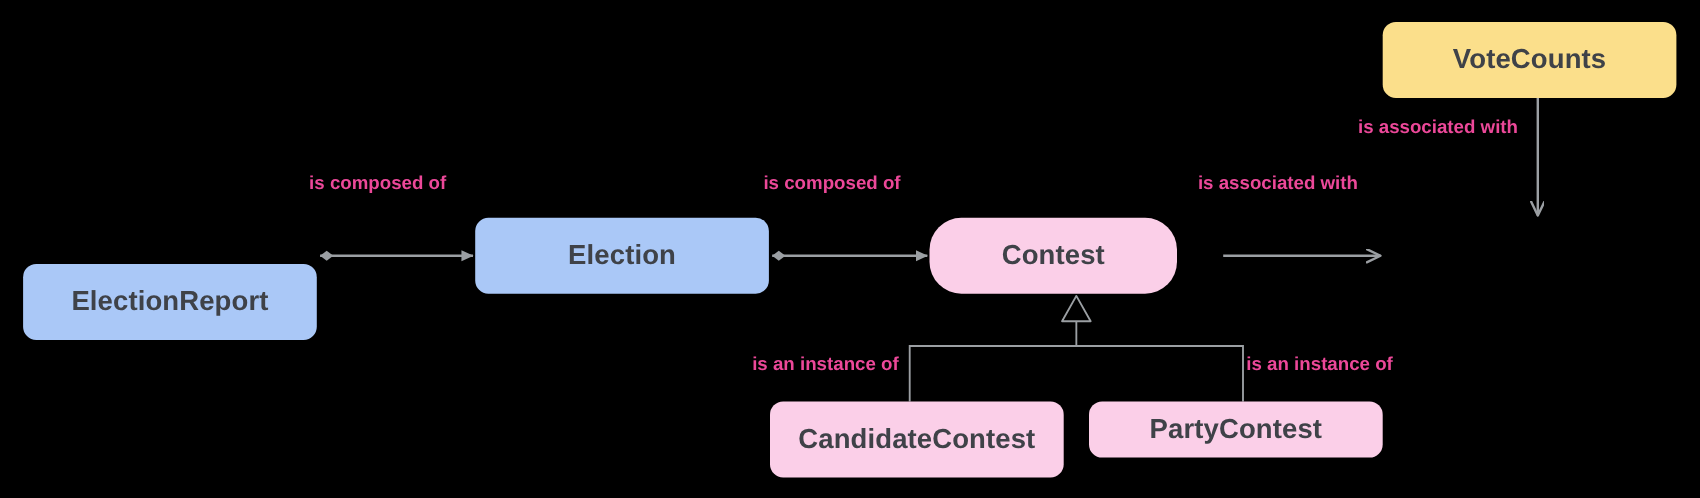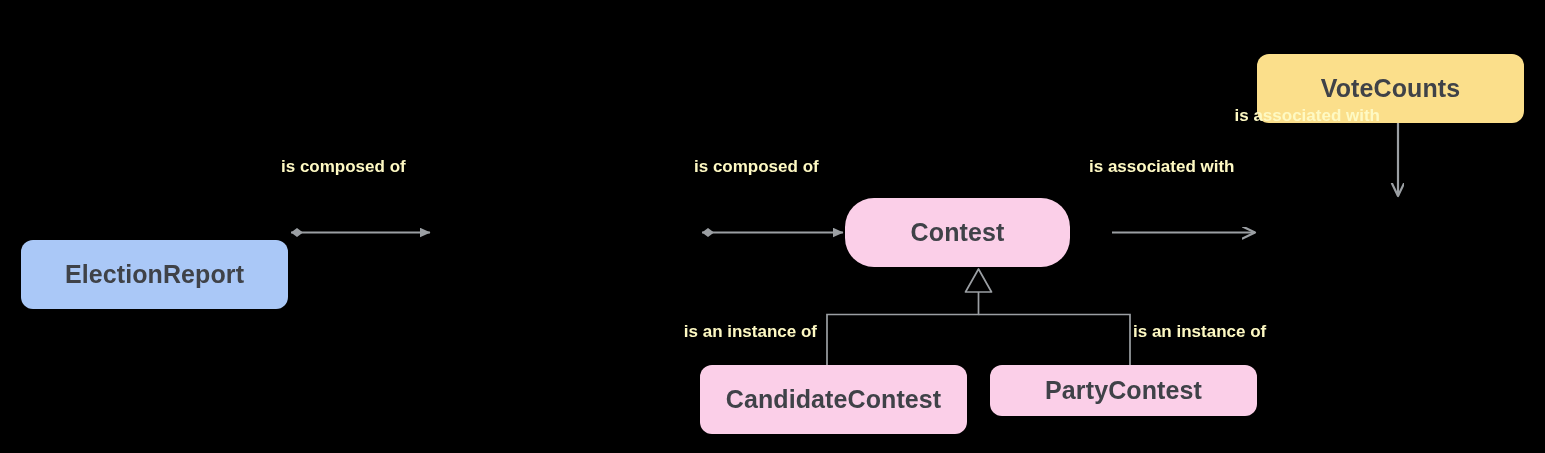--- a/index.html
+++ b/index.html
@@ -35,21 +35,21 @@
     color: #3f4248;
     font-size: 25px;
     font-weight: 700;
     letter-spacing: 0.1px;
     line-height: 1;
     text-align: center;
     user-select: none;
   }
   .edge-label {
     position: absolute;
-    color: #fef9c3;
+    color: #ec4899;
     font-size: 17px;
     font-weight: 700;
     line-height: 1;
     white-space: nowrap;
     user-select: none;
   }
   .edge-label.anchor-start { transform: translate(0, -50%); }
   .edge-label.anchor-end   { transform: translate(-100%, -50%); }
 </style>
 </head>
@@ -90,27 +90,30 @@
       <path d="M 978.5 291 L 978.5 314.5 L 827 314.5 L 827 365" fill="none" stroke="#9b9fa3" stroke-width="1.7"></path>
       <path d="M 978.5 314.5 L 1130 314.5 L 1130 365" fill="none" stroke="#9b9fa3" stroke-width="1.7"></path>
       <path d="M 978.5 269 L 965.5 292 L 991.5 292 z" fill="#000000" stroke="#9b9fa3" stroke-width="1.7" stroke-linejoin="round"></path>
     </g>
   </svg>
 
   <div class="node" style="left:21px; top:198px; width:267px; height:69px; background:#aac8f7;margin-top:42px;">
     <span>ElectionReport</span>
   </div>
 
+  <div class="node" style="left:432px; top:198px; width:267px; height:69px; background:#aac8f7;">
+    <span>Election</span>
+  </div>
 
   <div class="node" style="left:845px; top:198px; width:225px; height:69px; background:#fbcfe8;border-radius:29px;">
     <span>Contest</span>
   </div>
 
 
-  <div class="node" style="left:1257px; top:20px; width:267px; height:69px; background:#fbdf8b;margin-top:34px;">
+  <div class="node" style="left:1257px; top:20px; width:267px; height:69px; background:#fbdf8b;">
     <span>VoteCounts</span>
   </div>
 
   <div class="node" style="left:700px; top:365px; width:267px; height:69px; background:#fbcfe8;">
     <span>CandidateContest</span>
   </div>
 
   <div class="node" style="left:990px; top:365px; width:267px; height:51px; background:#fbcfe8;">
     <span>PartyContest</span>
   </div>

